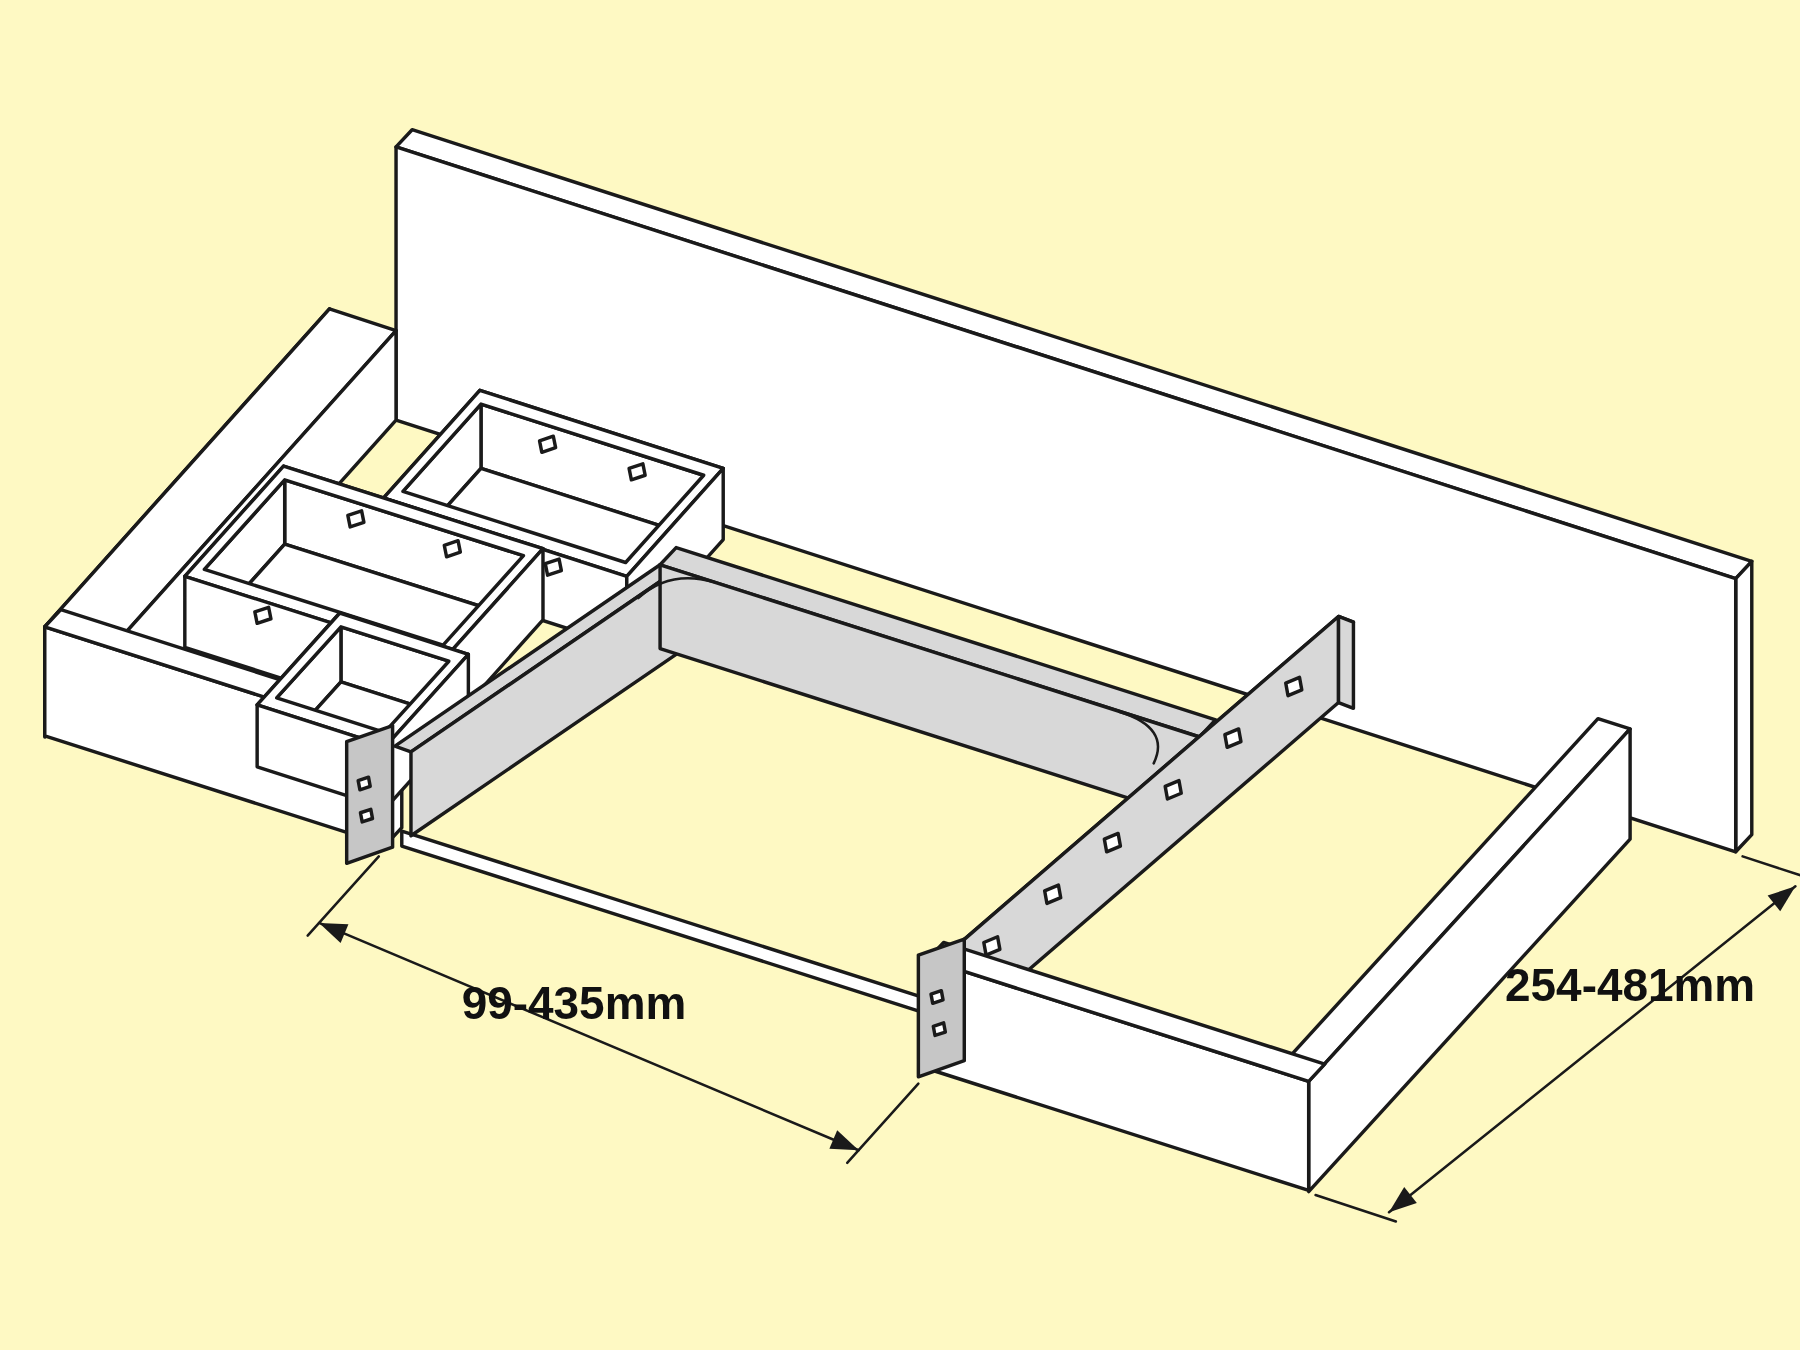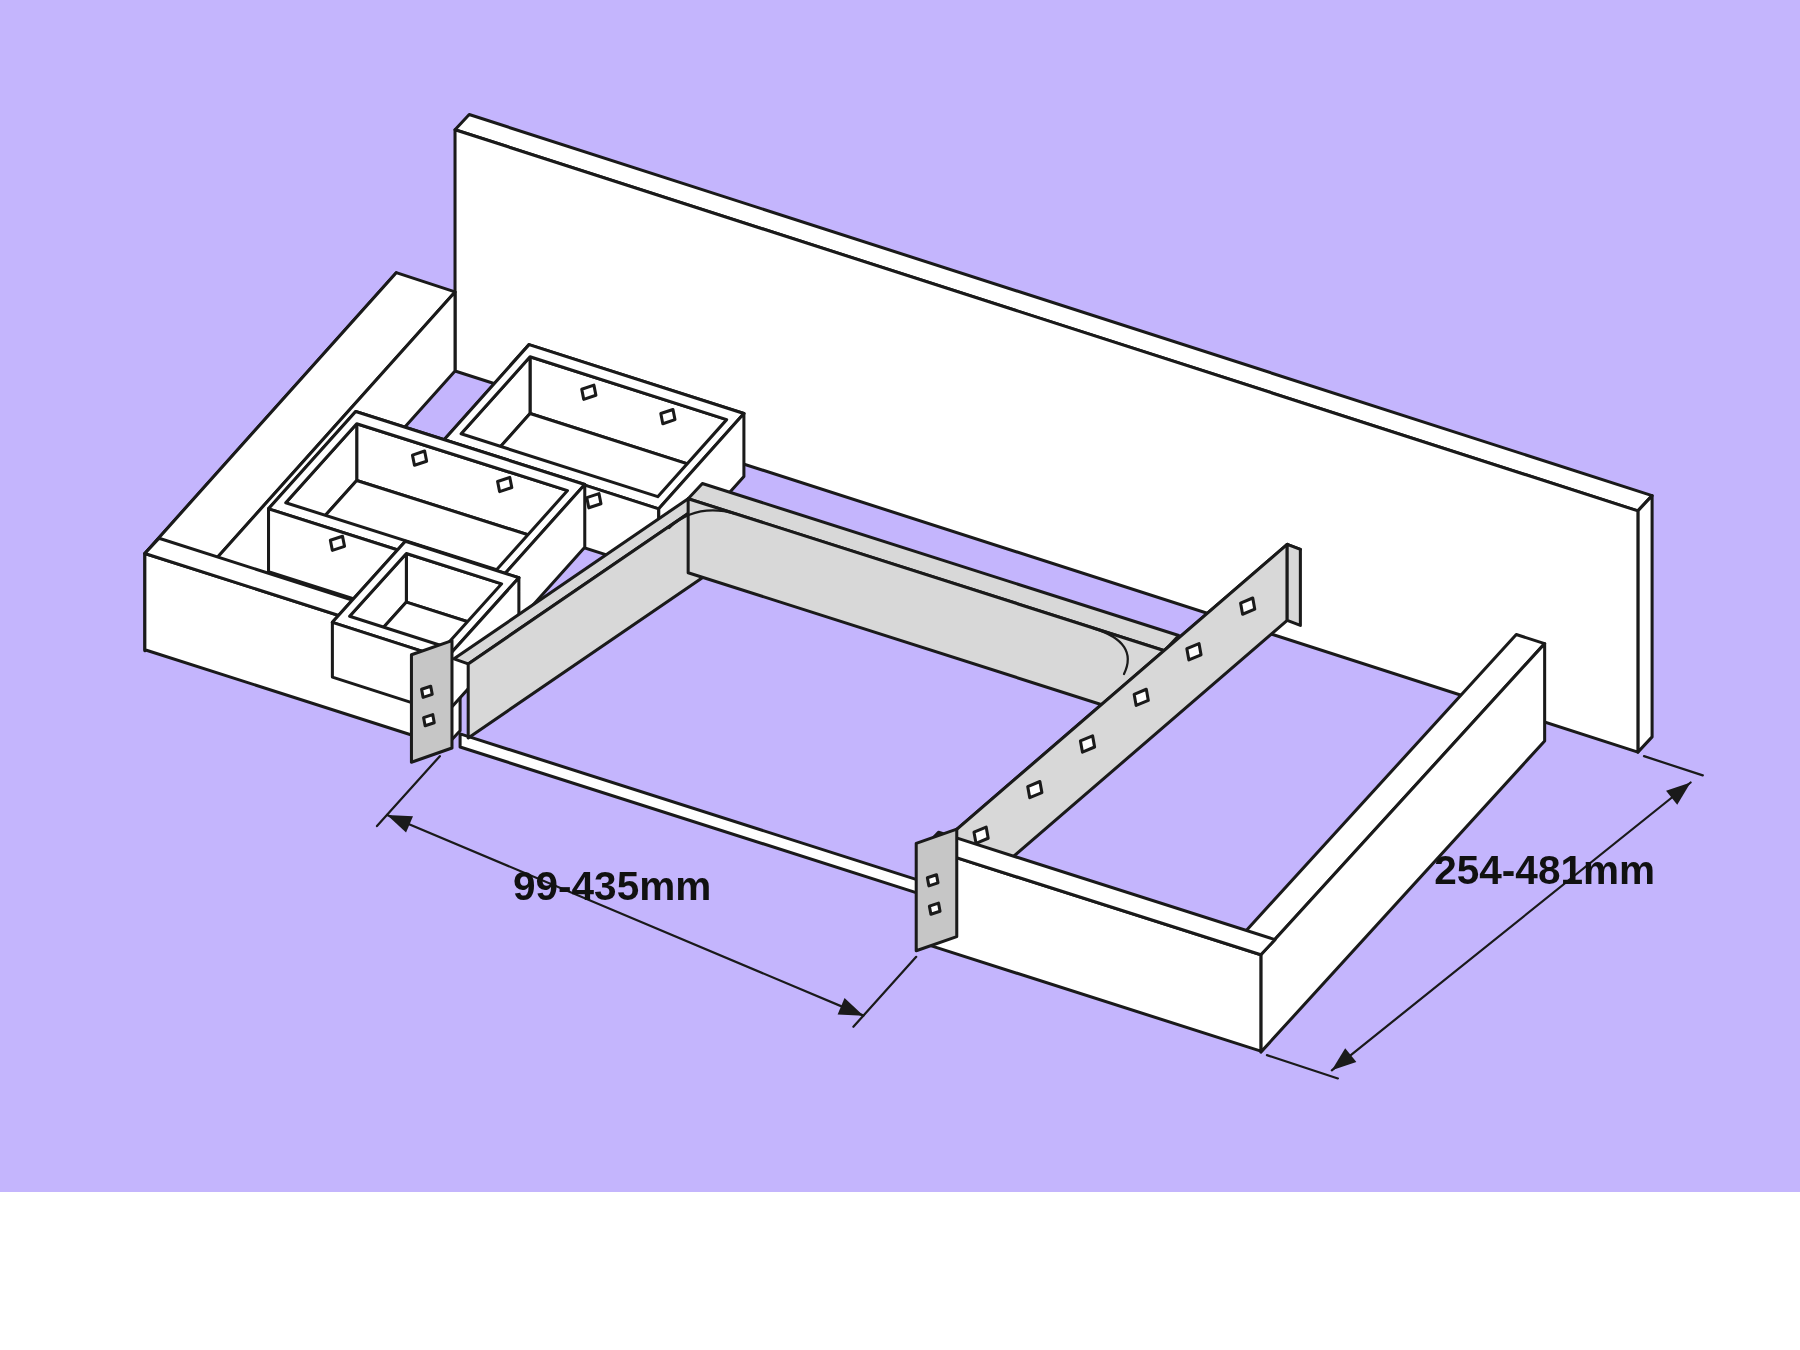--- a/index.html
+++ b/index.html
@@ -1,19 +1,19 @@
 <!DOCTYPE html>
 <html><head>
 <meta charset="utf-8">
 <style>
   html,body{margin:0;padding:0;background:#ffffff;}
   .stage{
     position:relative;
-    width:1800px;height:1192px;
-    background:#c4b5fd;
+    width:1800px;height:1350px;
+    background:#fef9c3;
     overflow:hidden;
     font-family:"Liberation Sans", sans-serif;
   }
   .stage svg{position:absolute;inset:0;width:100%;height:100%;display:block;}
   .outline{stroke:#1a1a1a;stroke-width:3;stroke-linejoin:round;stroke-linecap:round;fill:#ffffff;}
   .gray{fill:#d8d8d8;}
   .gray-dark{fill:#c6c6c6;}
   .thin{stroke:#1a1a1a;stroke-width:2.2;fill:none;stroke-linecap:round;}
   .dim-label{font-family:"Liberation Sans",sans-serif;font-weight:bold;font-size:40px;fill:#111111;stroke:none;}
 </style>

